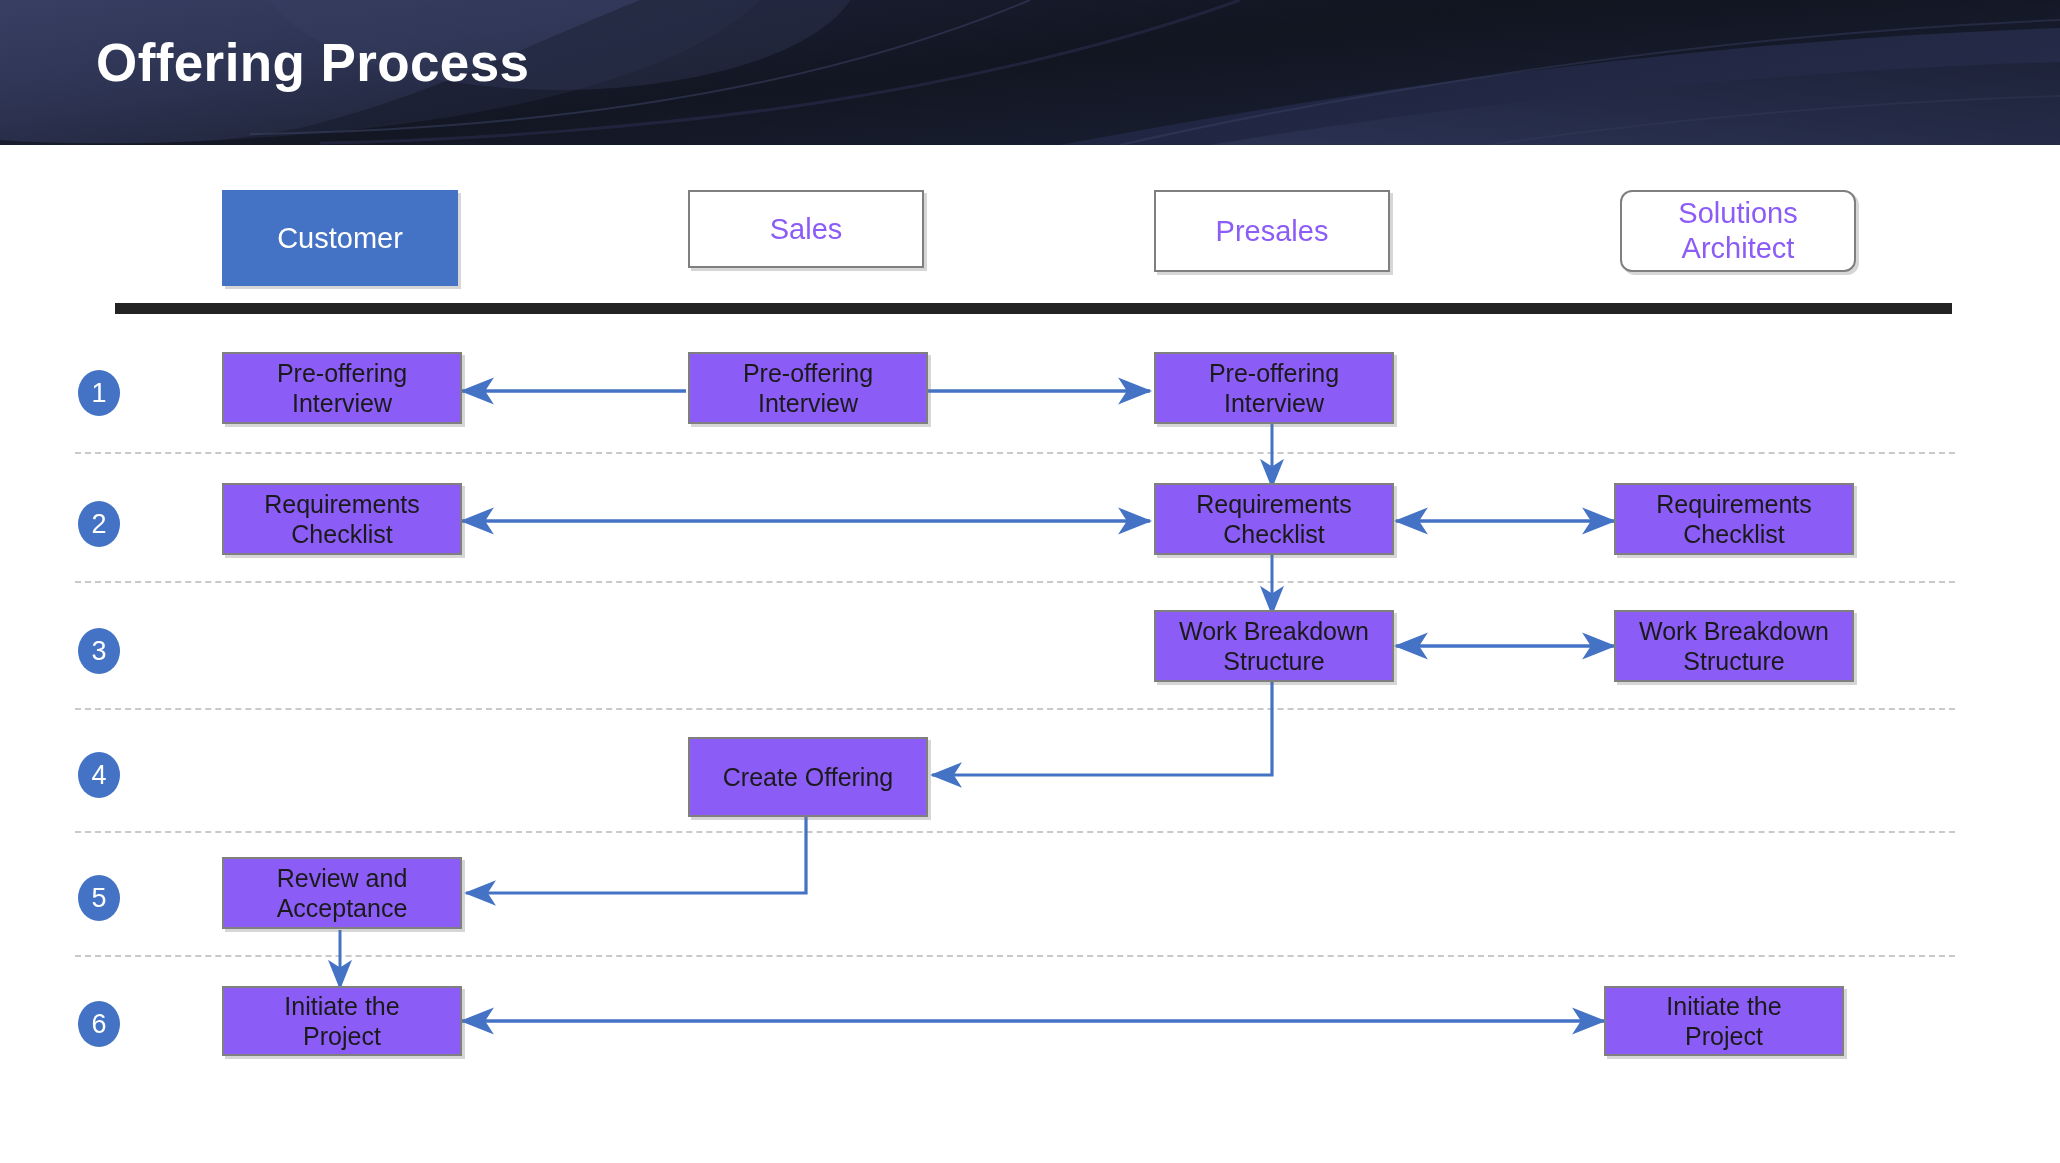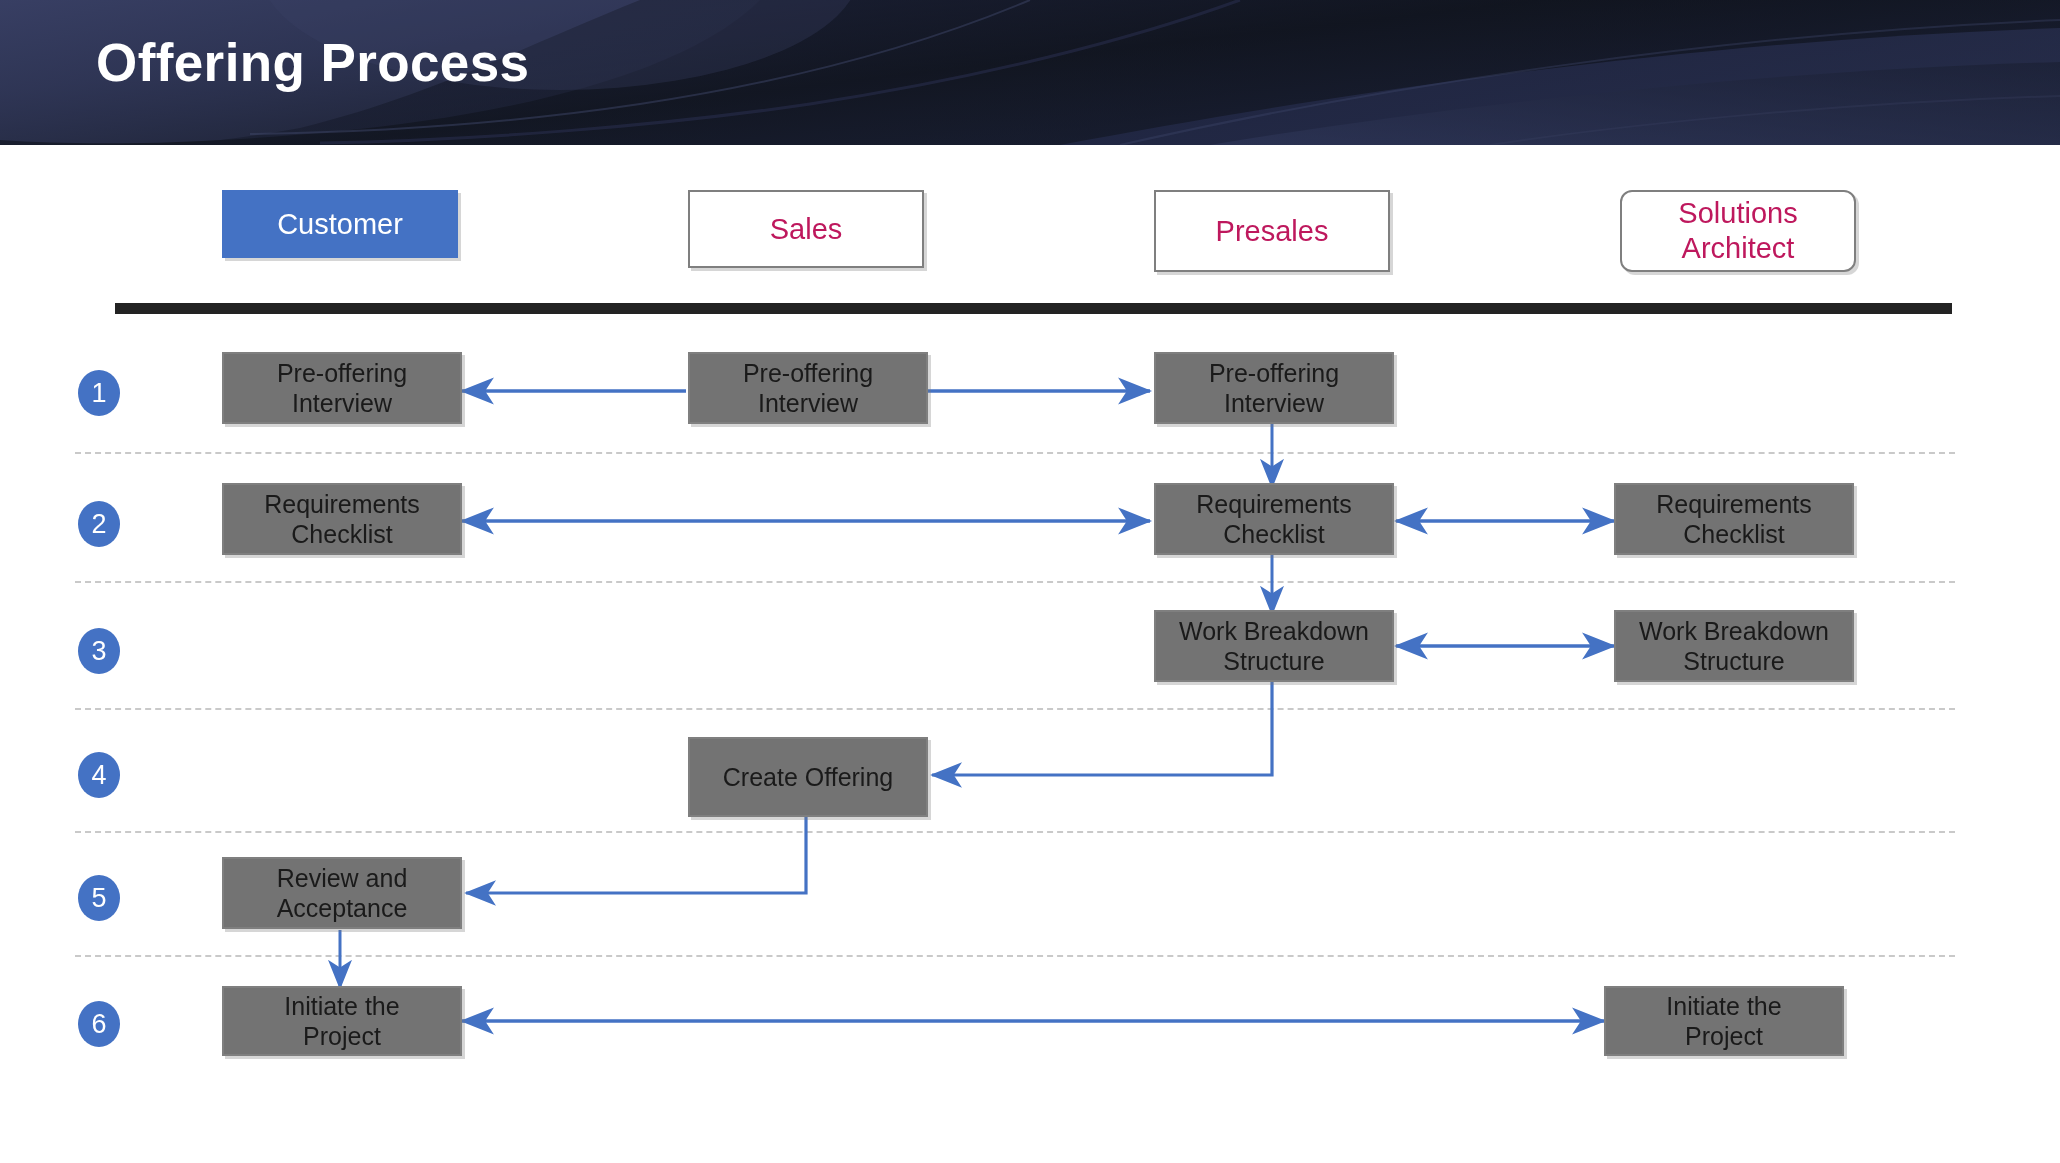--- a/index.html
+++ b/index.html
@@ -43,21 +43,21 @@
     white-space: nowrap;
     margin-left: 44px;
   }
 
   
   .lane-header {
     position: absolute;
     box-sizing: border-box;
     border: 2px solid #7F7F7F;
     background: #ffffff;
-    color: #be185d;
+    color: #8b5cf6;
     display: flex;
     align-items: center;
     justify-content: center;
     text-align: center;
     font-size: 29px;
     line-height: 1.2;
     box-shadow: 3px 3px 0 rgba(120,120,120,0.30);
   }
   .lane-header.filled {
     background: #4472C4;
@@ -97,21 +97,21 @@
     justify-content: center;
     font-size: 27px;
     line-height: 1;
   }
 
   
   .pbox {
     position: absolute;
     box-sizing: border-box;
     border: 2px solid #7F7F7F;
-    background: #737373;
+    background: #8b5cf6;
     color: #1a1a1a;
     display: flex;
     align-items: center;
     justify-content: center;
     text-align: center;
     font-size: 25px;
     line-height: 1.22;
     padding: 2px 20px;
     box-shadow: 3px 3px 0 rgba(120,120,120,0.30);
   }
@@ -164,21 +164,21 @@
       <path d="M2060,145 L2060,62 C1760,70 1430,108 1210,145 Z" fill="url(#gW4)"></path>
       <path d="M1030,0 C930,42 800,80 640,104 C520,122 380,132 250,134" fill="none" stroke="#3D4568" stroke-opacity="0.5" stroke-width="2"></path>
       <path d="M1240,0 C1130,40 980,78 810,104 C660,126 480,140 320,143" fill="none" stroke="#2A3050" stroke-opacity="0.55" stroke-width="3"></path>
       <path d="M2060,20 C1720,34 1380,86 1120,145" fill="none" stroke="#434B70" stroke-opacity="0.35" stroke-width="2"></path>
       <path d="M2060,96 C1860,102 1640,122 1490,145" fill="none" stroke="#3A4164" stroke-opacity="0.3" stroke-width="2"></path>
       <ellipse cx="560" cy="-30" rx="300" ry="120" fill="#3B4268" opacity="0.30"></ellipse>
     </svg>
     <div id="banner-title">Offering Process</div>
   </div>
 
-  <div class="lane-header filled" style="left:222px; top:190px; width:236px; height:68px;">
+  <div class="lane-header filled" style="left:222px; top:190px; width:236px; height:96px;">
     <span>Customer</span>
   </div>
   <div class="lane-header" style="left:688px; top:190px; width:236px; height:78px;">
     <span>Sales</span>
   </div>
   <div class="lane-header" style="left:1154px; top:190px; width:236px; height:82px;">
     <span>Presales</span>
   </div>
   <div class="lane-header" style="left:1620px; top:190px; width:236px; height:82px;border-radius:12px;">
     <span>Solutions Architect</span>

